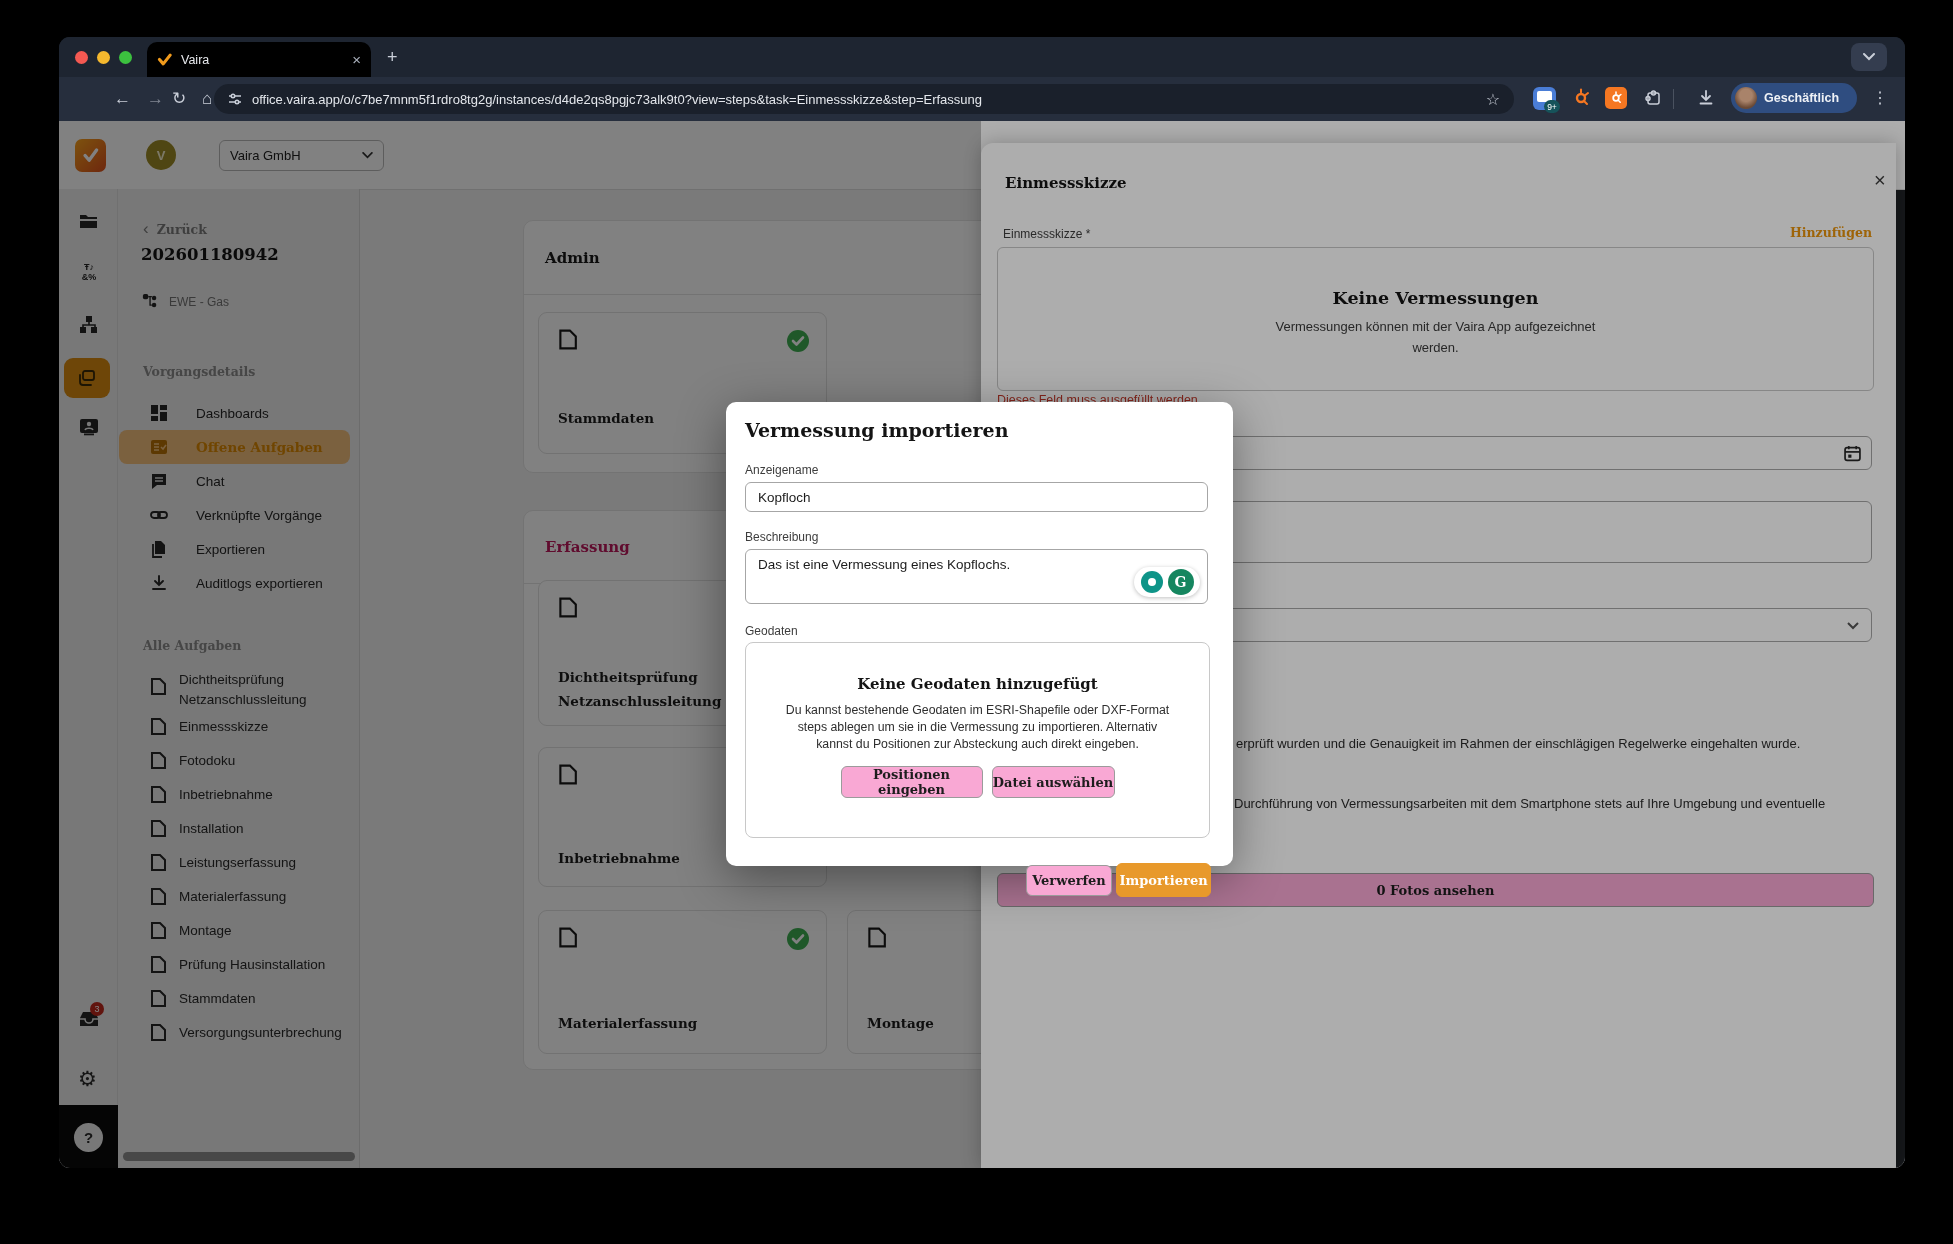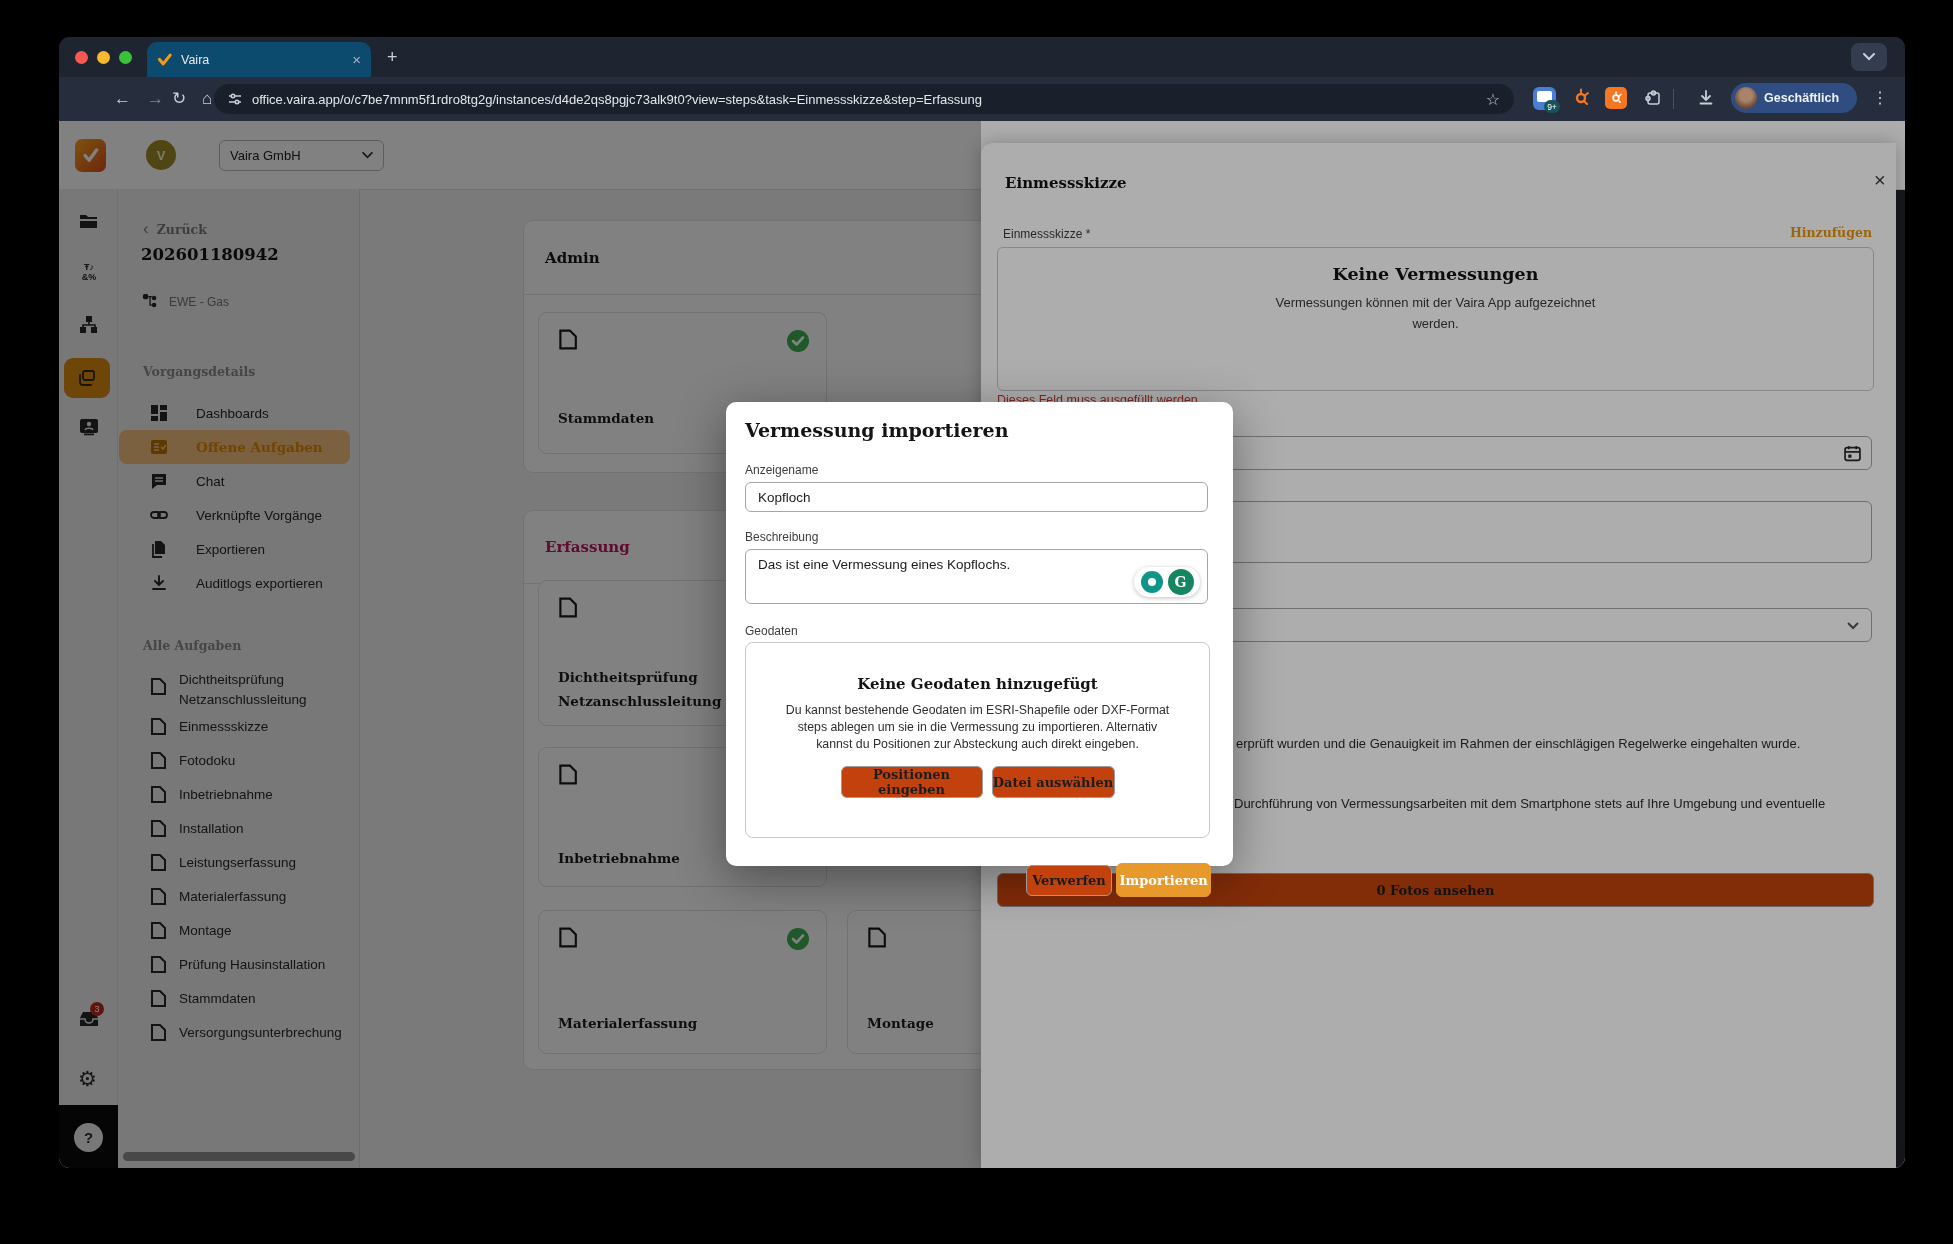--- a/index.html
+++ b/index.html
@@ -3,40 +3,40 @@
 <meta charset="utf-8">
 <title>Vaira</title>
 <style>
   html,body{margin:0;padding:0;background:#000;}
   body{width:1953px;height:1244px;position:relative;font-family:"Liberation Sans",sans-serif;-webkit-font-smoothing:antialiased;}
   .abs{position:absolute;}
   .slab{font-family:"DejaVu Serif",serif;font-weight:700;}
   .window{left:59px;top:37px;width:1846px;height:1131px;border-radius:11px;overflow:hidden;background:#1e2531;}
   .tabstrip{left:0;top:0;width:100%;height:40px;background:#1e2531;}
   .dot{width:13px;height:13px;border-radius:50%;top:14px;}
-  .tab{left:88px;top:5px;width:224px;height:35px;background:#0c4a6e;border-radius:10px 10px 0 0;display:flex;align-items:center;padding:0 10px;box-sizing:border-box;color:#e8eaee;font-size:12.5px;}
+  .tab{left:88px;top:5px;width:224px;height:35px;background:#000000;border-radius:10px 10px 0 0;display:flex;align-items:center;padding:0 10px;box-sizing:border-box;color:#e8eaee;font-size:12.5px;}
   .toolbar{left:0;top:40px;width:100%;height:44px;background:#262e3d;display:block;}
   .tbicon{color:#c9ced8;font-size:17px;line-height:1;top:13px;}
   .urlbar{left:155px;top:7px;width:1300px;height:30px;background:#1a202b;border-radius:15px;display:flex;align-items:center;color:#e4e7ec;}
   .content{left:0;top:84px;width:1846px;height:1047px;background:#f1f1f1;overflow:hidden;}
   .appheader{left:0;top:0;width:100%;height:68px;background:#ffffff;border-bottom:1px solid #ddd;}
   .rail{left:0;top:68px;width:59px;height:916px;background:#ececec;border-right:1px solid #dcdcdc;box-sizing:border-box;}
   .navpanel{left:59px;top:68px;width:242px;height:979px;background:#ececec;border-right:1px solid #d6d6d6;box-sizing:border-box;}
   .navrow{display:flex;align-items:center;height:34px;gap:28px;color:#272727;font-size:13.5px;}
   .navrow .nicon{width:18px;height:18px;flex:0 0 18px;}
   .navrow.active{background:#f2bf7e;border-radius:8px;color:#dd8900;}
   .trow{display:flex;align-items:flex-start;min-height:34px;gap:12px;color:#2a2a2a;font-size:13.5px;padding-top:0;}
   .trow .ticon{width:17px;height:17px;flex:0 0 17px;margin-top:8px;}
   .tlabels{display:flex;flex-direction:column;justify-content:center;min-height:34px;line-height:20px;}
   .sechead{color:#8a8a8a;font-size:12.5px;}
   .secbox{background:#fff;border:1px solid #e3e3e3;border-radius:10px;}
   .card{background:#fff;border:1px solid #e0e0e0;border-radius:9px;}
   .cardlabel{font-size:13.5px;color:#1d1d1d;}
   .inp{background:#fff;border:1px solid #a6a6a6;border-radius:6px;box-sizing:border-box;}
-  .btn{border:1px solid #9b9b9b;border-radius:6px;background:#c2410c;display:flex;align-items:center;justify-content:center;color:#1d1d1d;cursor:pointer;}
+  .btn{border:1px solid #9b9b9b;border-radius:6px;background:#f9a8d4;display:flex;align-items:center;justify-content:center;color:#1d1d1d;cursor:pointer;}
   .drawer{left:922px;top:22px;width:915px;height:1025px;background:#fff;border-radius:12px 0 0 0;box-shadow:0 0 20px rgba(0,0,0,.25);}
   .modal{left:667px;top:269px;width:507px;height:464px;background:#fff;border-radius:10px;box-shadow:0 12px 48px rgba(0,0,0,.4);z-index:60;margin-top:12px;}
   .scrim1{left:0;top:0;width:922px;height:1047px;background:rgba(0,0,0,.25);z-index:30;}
   .scrim2{left:0;top:0;width:1846px;height:1047px;background:rgba(0,0,0,.32);z-index:50;}
   .darkcol{left:922px;top:0;width:924px;height:1047px;background:#202327;z-index:10;}
   .z20{z-index:20;} .z40{z-index:40;}
   svg{display:block;}
   input,textarea{font-family:"Liberation Sans",sans-serif;outline:none;}
 </style>
 </head>
@@ -482,21 +482,21 @@
     <div class="abs scrim1"></div>
 
     <div class="abs drawer z40">
       <span class="abs slab" style="left:24px;top:31px;font-size:15px;color:#141414;">Einmessskizze</span>
       <span class="abs" style="left:893px;top:26px;font-size:20px;color:#3c3c3c;">×</span>
 
       <span class="abs" style="left:22px;top:84px;font-size:12px;color:#3d3d3d;">Einmessskizze *</span>
       <span class="abs slab" style="right:24px;top:82px;font-size:12.5px;color:#e9940d;">Hinzufügen</span>
 
       <div class="abs" style="left:16px;top:104px;width:875px;height:142px;border:1px solid #c8c8c8;border-radius:6px;text-align:center;">
-        <div class="slab" style="margin-top:16px;font-size:17.5px;color:#141414;">Keine Vermessungen</div>
+        <div class="slab" style="margin-top:40px;font-size:17.5px;color:#141414;">Keine Vermessungen</div>
         <div style="margin-top:8px;font-size:13px;color:#3a3a3a;line-height:21px;">
           <span>Vermessungen können mit der Vaira App aufgezeichnet</span><br><span>werden.</span>
         </div>
       </div>
       <div class="abs" style="left:16px;top:250px;font-size:12.5px;color:#c6392b;">Dieses Feld muss ausgefüllt werden.</div>
 
       <div class="abs inp" style="left:16px;top:293px;width:875px;height:34px;">
         <span class="abs" style="right:10px;top:8px;">
           <svg width="17" height="17" viewBox="0 0 16 16">
               <rect x="1" y="2.5" width="14" height="12" rx="2" fill="none" stroke="#262626" stroke-width="1.6"></rect>

